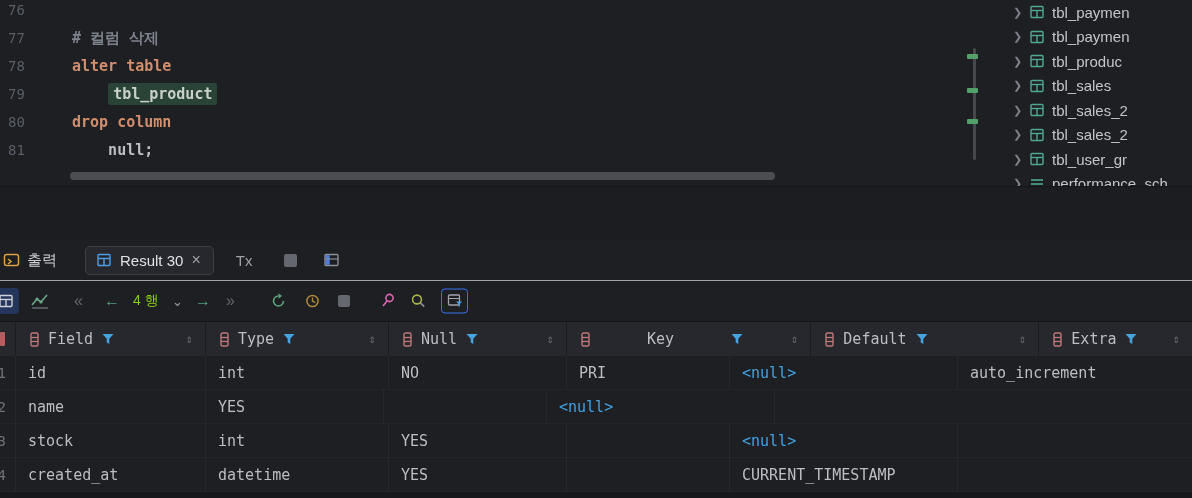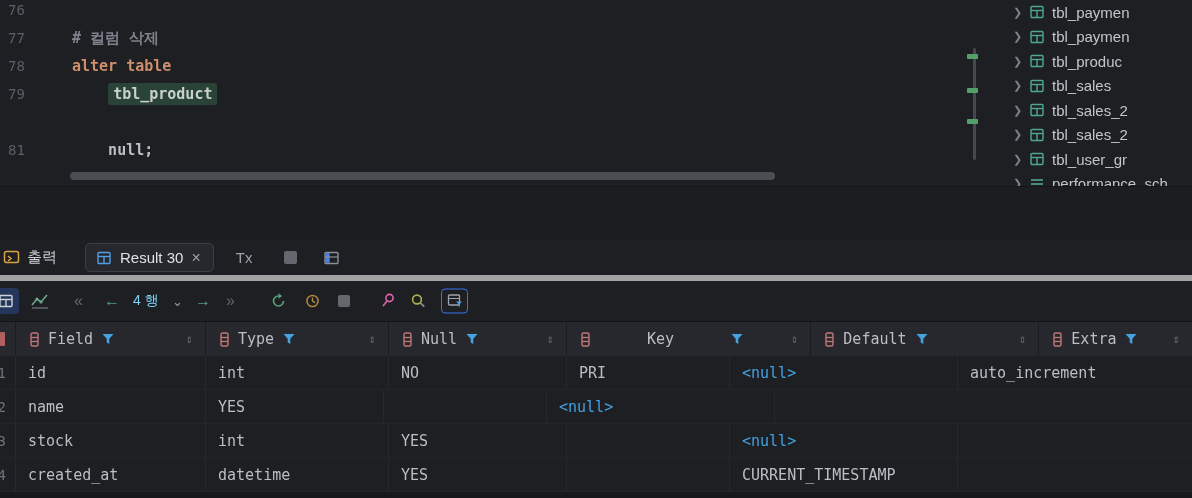--- a/index.html
+++ b/index.html
@@ -29,39 +29,39 @@
   .tree-item { display:flex; align-items:center; height:24.5px; padding-left:9px; white-space:nowrap; overflow:hidden; cursor:pointer; }
   .tree-chev { color:#7d8189; font-size:11px; width:16px; flex:0 0 16px; }
   .tree-ico { width:16px; height:16px; flex:0 0 16px; margin-right:7px; }
   .tree-label { font-size:15px; color:#c3c5ca; }
 
   
   .band { position:absolute; left:0; top:186px; width:1192px; height:54px; background:#1b1d20; border-top:1px solid #141517; }
 
   
   .tabbar { position:absolute; left:0; top:240px; width:1192px; height:41px; background:#1e1f22;
-            border-bottom:6px solid #a3a3a3; display:flex; align-items:center; }
+            border-bottom:1px solid #a3a3a3; display:flex; align-items:center; }
   .tab-output { display:flex; align-items:center; gap:7px; margin-left:3px; cursor:pointer; }
   .tab-output .lbl { font-size:15px; color:#ced0d6; }
   .tab-result { display:flex; align-items:center; gap:8px; margin-left:28px; padding:5px 12px 5px 10px;
                 background:#26282e; border:1px solid #3c3e43; border-radius:5px; cursor:pointer; }
   .tab-result .lbl { font-size:15px; color:#dfe1e5; }
   .tab-close { color:#9da0a8; font-size:16px; line-height:14px; cursor:pointer; }
   .tab-tx { margin-left:22px; font-size:15px; color:#9da0a8; cursor:pointer; }
   .sq-gray { width:13px; height:13px; background:#64686e; border-radius:2px; margin-left:32px; cursor:pointer; }
   .tb-grid2 { margin-left:26px; cursor:pointer; }
 
   
   .rtoolbar { position:absolute; left:0; top:281px; width:1192px; height:41px; background:#1e1f22;
               border-bottom:1px solid #131416; }
   .rtoolbar .it { position:absolute; top:50%; transform:translateY(-50%); cursor:pointer;
                   display:flex; align-items:center; justify-content:center; }
   .g-dim { color:#63676e; font-size:16px; }
   .g-teal { color:#55a180; font-size:16px; }
-  .rows-lbl { color:#7dd3fc; font-size:14px; white-space:nowrap; }
+  .rows-lbl { color:#84cc16; font-size:14px; white-space:nowrap; }
   .dd { color:#9da0a8; font-size:13px; }
   .viewbox-sel { width:27px; height:26px; background:rgba(53,116,240,.28); border-radius:4px; }
   .filterbox { width:27px; height:25px; border:1.5px solid #3574f0; border-radius:4px; }
 
   
   .grid { position:absolute; left:0; top:322px; width:1192px; height:176px; }
   .g-header { display:flex; height:34px; background:#26282e; }
   .g-row { display:flex; height:34px; background:#1e1f22; border-bottom:1px solid #232529; }
   .hcell { display:flex; align-items:center; padding:0 12px; border-right:1px solid #1b1c1f; position:relative; cursor:pointer; }
   .hcell .lbl { font-size:15px; color:#bcbec4; margin-left:7px; font-family:"DejaVu Sans Mono",monospace; }
@@ -95,20 +95,24 @@
       <span class="ed-code tok-comment"># 컬럼 삭제</span>
     </div>
     <div class="ed-line" style="top:52px">
       <span class="ed-num">78</span>
       <span class="ed-code tok-keyword">alter table</span>
     </div>
     <div class="ed-line" style="top:80px">
       <span class="ed-num">79</span>
       <span class="ed-code"><span class="tok-plain">    </span><span class="tok-ident-hl">tbl_product</span></span>
     </div>
+    <div class="ed-line" style="top:108px">
+      <span class="ed-num">80</span>
+      <span class="ed-code tok-keyword">drop column</span>
+    </div>
     <div class="ed-line" style="top:136px">
       <span class="ed-num">81</span>
       <span class="ed-code tok-plain">    null;</span>
     </div>
 
     <div class="hscroll"></div>
     <div class="vstripe"></div>
     <div class="gtick" style="top:54px"></div>
     <div class="gtick" style="top:88px"></div>
     <div class="gtick" style="top:119px"></div>

